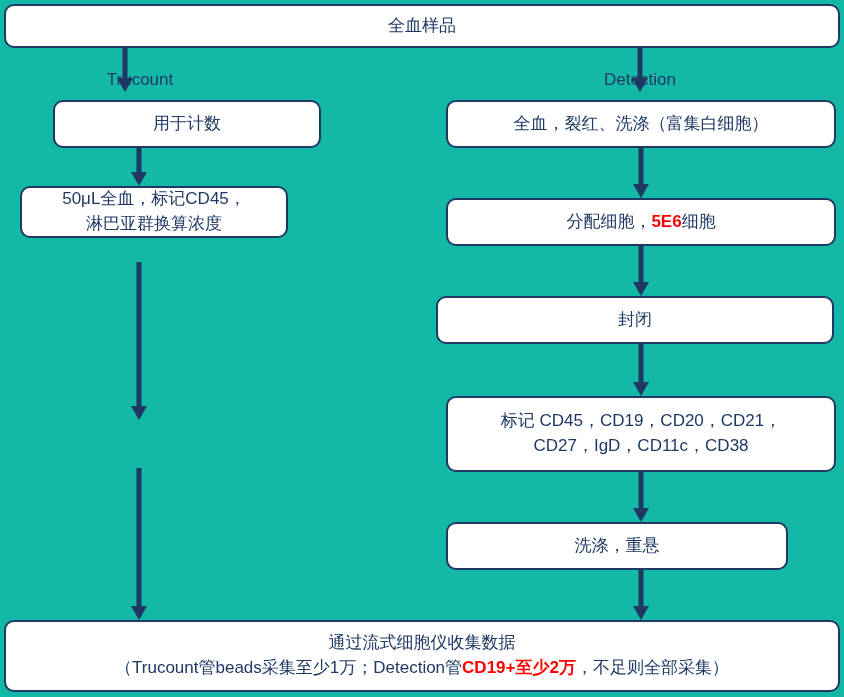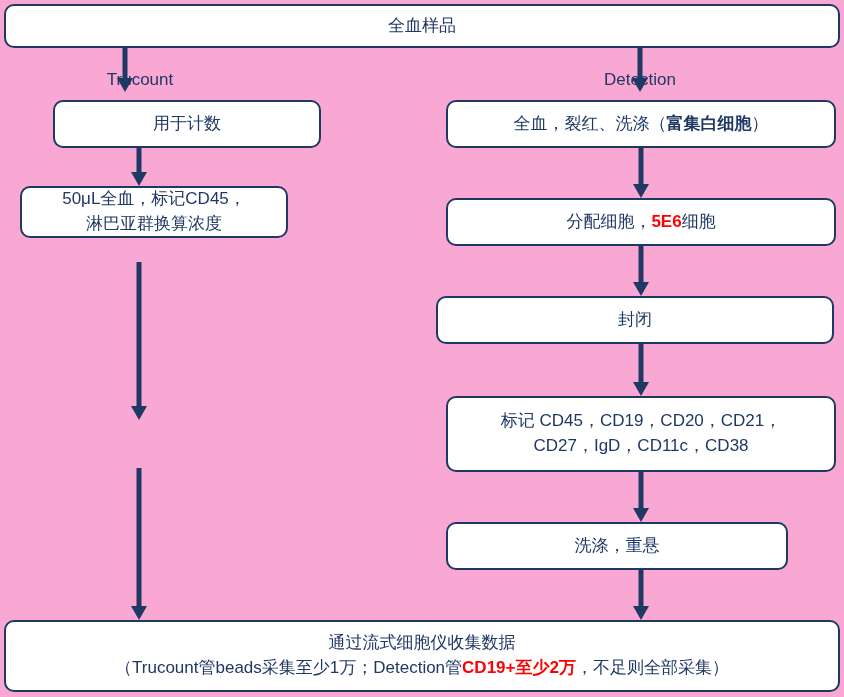--- a/index.html
+++ b/index.html
@@ -8,21 +8,21 @@
     background: #ffffff;
   }
   body {
     font-family: "Liberation Sans", sans-serif;
   }
   #canvas {
     position: relative;
     width: 844px;
     height: 697px;
     overflow: hidden;
-    background: #f9a8d4;
+    background: #14b8a6;
   }
   .box {
     position: absolute;
     box-sizing: border-box;
     border: 2px solid #1f3864;
     border-radius: 10px;
     background: #ffffff;
     color: #1f3864;
     display: flex;
     align-items: center;
@@ -47,21 +47,21 @@
   }
   .arrow svg {
     display: block;
     overflow: visible;
   }
   .red {
     color: #ff0000;
     font-weight: bold;
   }
   .bold-navy {
-    font-weight: bold;
+    font-weight: normal;
   }
   .line1 { display: block; }
   .line2 { display: block; }
 </style>
 </head>
 <body>
 
 <div id="canvas">
 
   <div class="box" style="left:4px; top:4px; width:836px; height:44px;">

